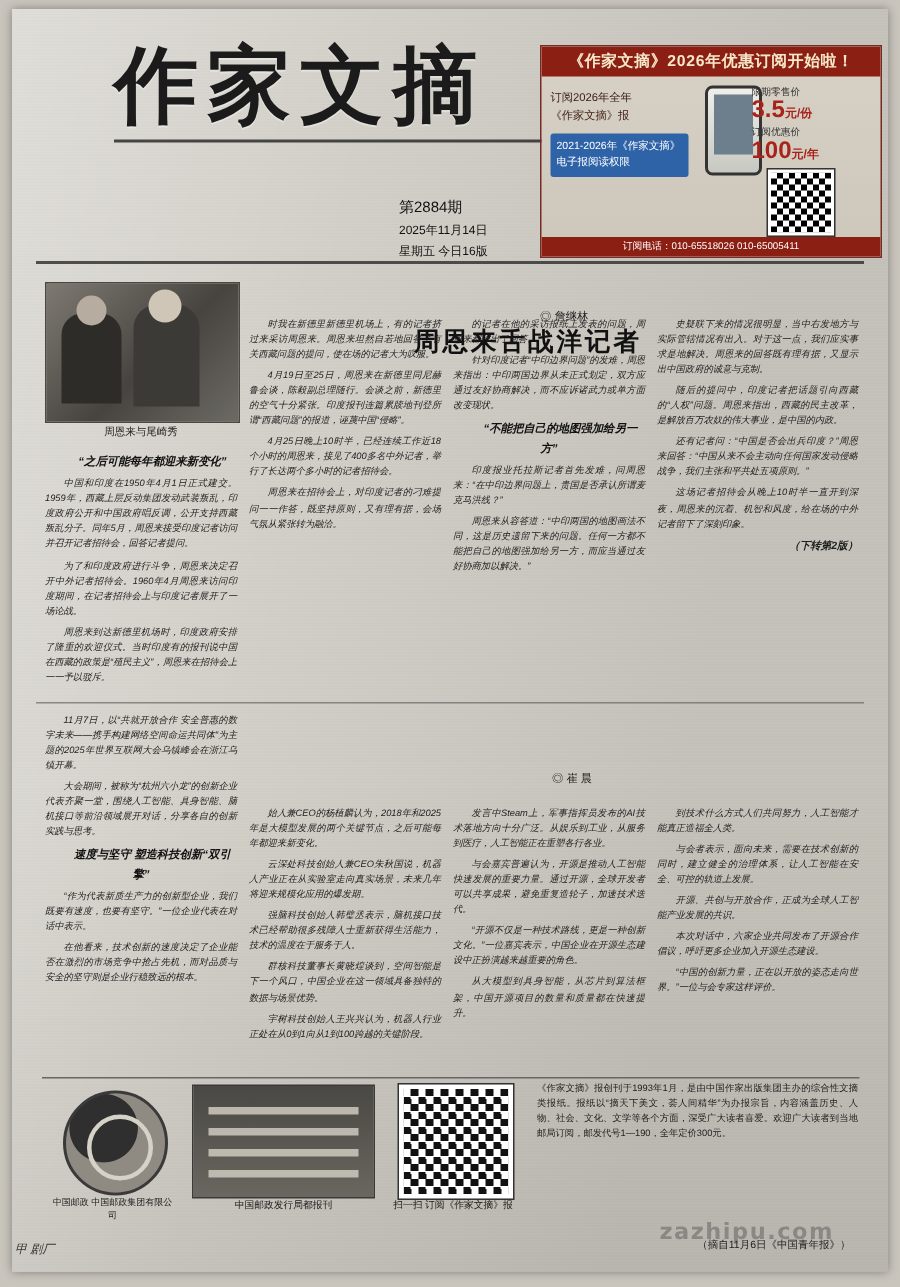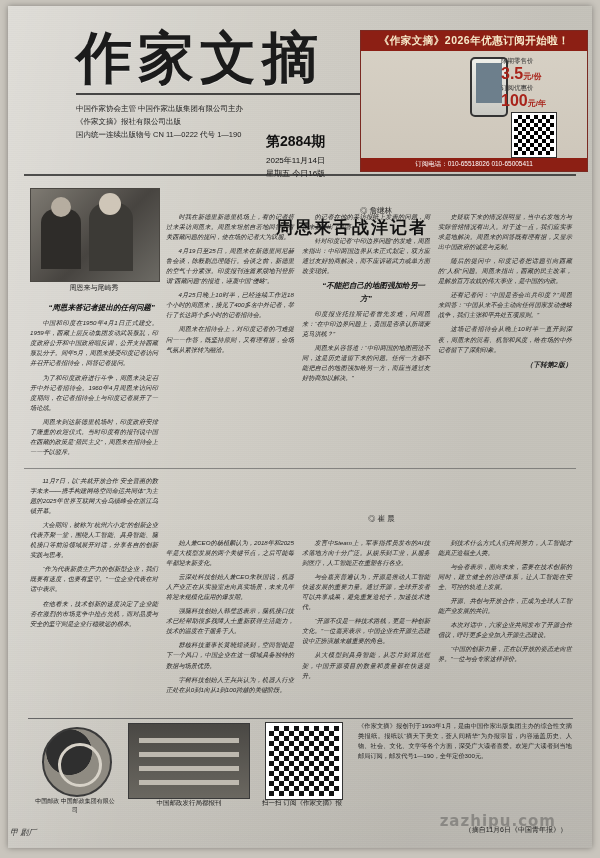--- a/index.html
+++ b/index.html
@@ -31,21 +31,21 @@
     line-height:1.05;white-space:nowrap;
     text-shadow:0 1px 0 rgba(255,255,255,.35);
   }
   .mh-rule{width:322px;height:2px;background:#2b2b2b;margin-top:6px;opacity:.85;}
   .mh-info{margin-top:7px;font-size:7.5px;color:#1c1c1c;line-height:1.75;}
   .mh-info div{white-space:nowrap;}
   .mh-meta{
     position:absolute;left:258px;top:124px;width:110px;font-size:8px;color:#111;
     line-height:1.7;text-align:left;
   }
-  .mh-meta .big{font-size:14px;font-weight:bold;}
+  .mh-meta .big{font-size:10px;font-weight:normal;}
 
   
   .ad-top{
     position:absolute;left:352px;top:24px;width:226px;height:140px;
     border:1px solid #7a2a22;background:linear-gradient(180deg,#d8d2c6,#cdc6ba);
     overflow:hidden;
   }
   .ad-top .hdr{
     background:#8c1f14;color:#f6e9c9;font-size:10.5px;font-weight:bold;
     text-align:center;padding:3px 16px;letter-spacing:.5px;
@@ -172,35 +172,35 @@
 </head>
 <body>
 
 <div id="page">
   <div class="sheet">
     <div class="paper-tex"></div>
 
     <div class="masthead">
       <div class="mh-title">作家文摘</div>
       <div class="mh-rule"></div>
-      <div class="mh-info">
-        <div>中国作家协会主管  中国作家出版集团有限公司主办</div>
-        <div>《作家文摘》报社有限公司出版</div>
-        <div>国内统一连续出版物号 CN 11—0222  代号 1—190</div>
-      </div>
     </div>
     <div class="mh-meta">
       <div class="big">第2884期</div>
       <div>2025年11月14日</div>
       <div>星期五  今日16版</div>
     </div>
 
     <div class="ad-top">
       <div class="hdr">《作家文摘》2026年优惠订阅开始啦！</div>
       <div class="body">
+        <div class="l">
+          <div>订阅2026年全年</div>
+          <div>《作家文摘》报</div>
+          <div class="sq">2021-2026年《作家文摘》电子报阅读权限</div>
+        </div>
         <div class="m">
           <div class="phone">
               <div class="scr"></div>
             </div>
         </div>
         <div class="r">
           <div style="font-size:6.5px;color:#333">限期零售价</div>
           <div class="price"><span>3.5</span><small>元/份</small></div>
           <div style="font-size:6.5px;color:#333;margin-top:2px">订阅优惠价</div>
           <div class="price"><span>100</span><small>元/年</small></div>
@@ -218,21 +218,21 @@
 
     <div class="photo">
       <div class="f1"></div>
         <div class="f2"></div>
         <div class="h1"></div>
         <div class="h2"></div>
     </div>
     <div class="photo-cap">周恩来与尾崎秀</div>
 
     <div class="col" id="a1c1" style="left:22px;top:296px;width:128px;height:160px;">
-        <p class="sub">“周恩来答记者提出的任何问题”</p>
+        <p class="sub">“之后可能每年都迎来新变化”</p>
         <p>中国和印度在1950年4月1日正式建交。1959年，西藏上层反动集团发动武装叛乱，印度政府公开和中国政府唱反调，公开支持西藏叛乱分子。同年5月，周恩来接受印度记者访问并召开记者招待会，回答记者提问。</p>
         <p>为了和印度政府进行斗争，周恩来决定召开中外记者招待会。1960年4月周恩来访问印度期间，在记者招待会上与印度记者展开了一场论战。</p>
         <p>周恩来到达新德里机场时，印度政府安排了隆重的欢迎仪式。当时印度有的报刊说中国在西藏的政策是“殖民主义”，周恩来在招待会上一一予以驳斥。</p>
       </div>
     <div class="col" id="a1c2" style="left:158px;top:206px;width:128px;height:250px;">
         <p>时我在新德里新德里机场上，有的记者挤过来采访周恩来。周恩来坦然自若地回答了有关西藏问题的提问，使在场的记者大为叹服。</p>
         <p>4月19日至25日，周恩来在新德里同尼赫鲁会谈，陈毅副总理随行。会谈之前，新德里的空气十分紧张。印度报刊连篇累牍地刊登所谓“西藏问题”的报道，诬蔑中国“侵略”。</p>
         <p>4月25日晚上10时半，已经连续工作近18个小时的周恩来，接见了400多名中外记者，举行了长达两个多小时的记者招待会。</p>
         <p>周恩来在招待会上，对印度记者的刁难提问一一作答，既坚持原则，又有理有据，会场气氛从紧张转为融洽。</p>
       </div>
@@ -251,20 +251,21 @@
         <p class="cont">（下转第2版）</p>
       </div>
 
     <div class="hr-thin" style="top:462px;"></div>
 
     <div class="byline2">◎ 崔 晨</div>
 
     <div class="col" id="a2c1" style="left:22px;top:470px;width:128px;height:238px;">
         <p>11月7日，以“共就开放合作 安全普惠的数字未来——携手构建网络空间命运共同体”为主题的2025年世界互联网大会乌镇峰会在浙江乌镇开幕。</p>
         <p>大会期间，被称为“杭州六小龙”的创新企业代表齐聚一堂，围绕人工智能、具身智能、脑机接口等前沿领域展开对话，分享各自的创新实践与思考。</p>
+        <p class="sub">速度与坚守 塑造科技创新“双引擎”</p>
         <p>“作为代表新质生产力的创新型企业，我们既要有速度，也要有坚守。”一位企业代表在对话中表示。</p>
         <p>在他看来，技术创新的速度决定了企业能否在激烈的市场竞争中抢占先机，而对品质与安全的坚守则是企业行稳致远的根本。</p>
       </div>
     <div class="col" id="a2c2" style="left:158px;top:532px;width:128px;height:176px;">
         <p>始人兼CEO的杨植麟认为，2018年和2025年是大模型发展的两个关键节点，之后可能每年都迎来新变化。</p>
         <p>云深处科技创始人兼CEO朱秋国说，机器人产业正在从实验室走向真实场景，未来几年将迎来规模化应用的爆发期。</p>
         <p>强脑科技创始人韩璧丞表示，脑机接口技术已经帮助很多残障人士重新获得生活能力，技术的温度在于服务于人。</p>
         <p>群核科技董事长黄晓煌谈到，空间智能是下一个风口，中国企业在这一领域具备独特的数据与场景优势。</p>
         <p>宇树科技创始人王兴兴认为，机器人行业正处在从0到1向从1到100跨越的关键阶段。</p>
       </div>

